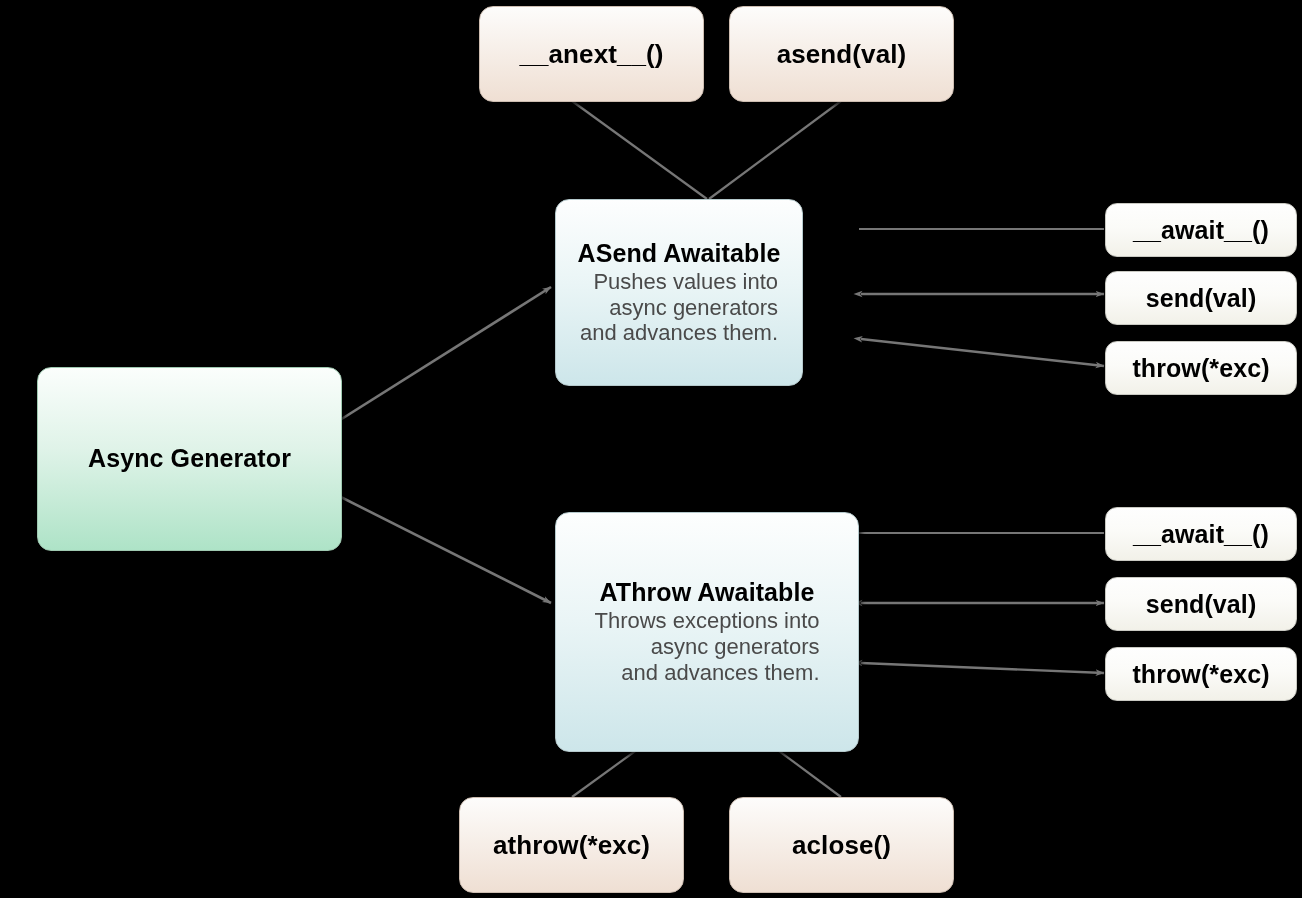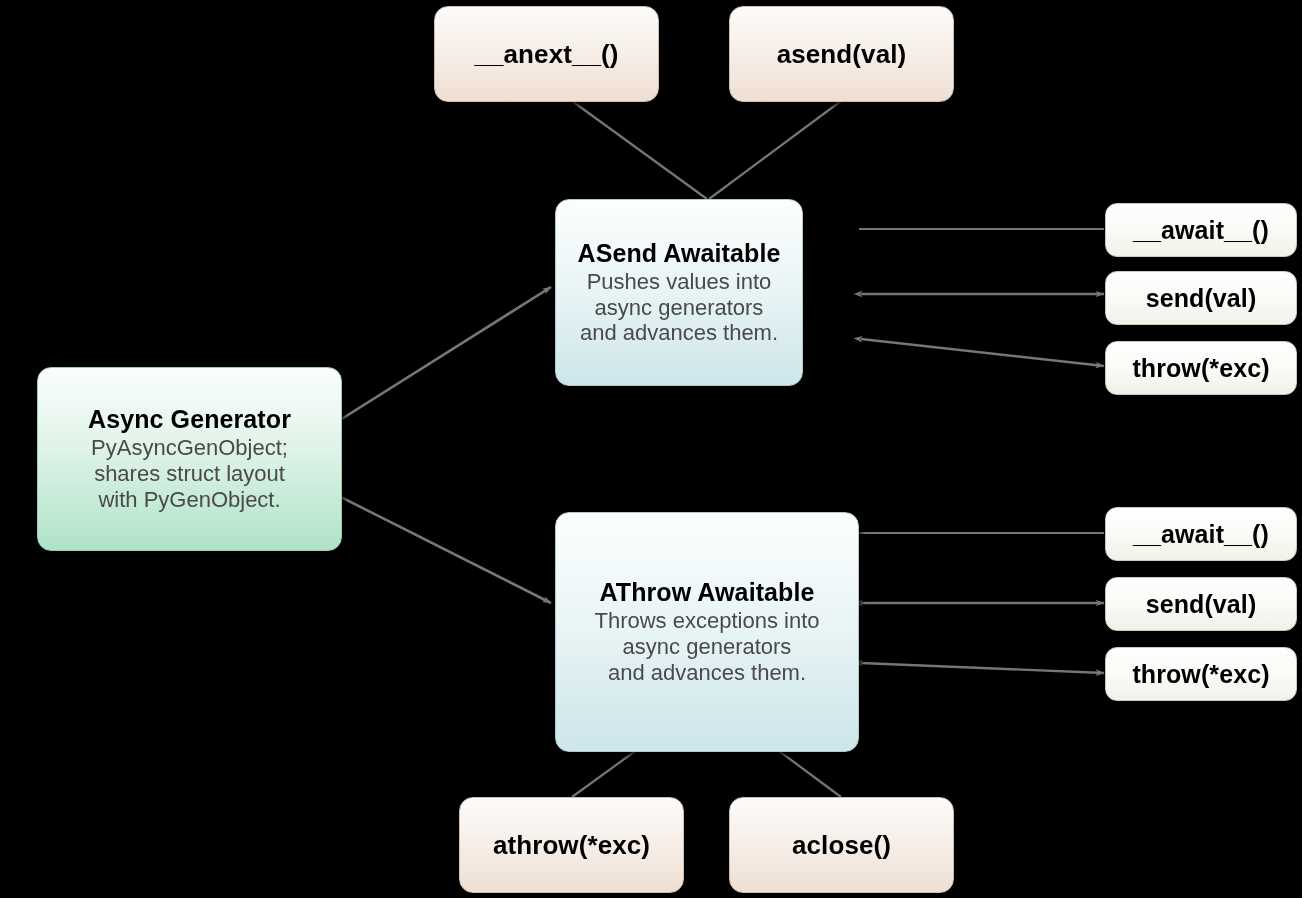--- a/index.html
+++ b/index.html
@@ -37,20 +37,21 @@
     z-index: 2;
   }
   .node .title {
     font-weight: bold;
     color: #000000;
     letter-spacing: 0.1px;
   }
   .node .desc {
     color: #4a4a4a;
     line-height: 1.18;
+    text-align: right;
   }
 
   
   .leaf {
     background: linear-gradient(to bottom, #fdfcfb 0%, #f7f0ea 42%, #efdfd3 100%);
     border: 1px solid #cdbdb1;
   }
   .leaf .title { font-size: 26px; }
 
   
@@ -103,41 +104,38 @@
 
     <line x1="859" y1="229" x2="1104" y2="229" stroke="#767676" stroke-width="2.2"></line>
     <line x1="861" y1="294" x2="1104" y2="294" stroke="#767676" stroke-width="2.4" marker-start="url(#ah-start)" marker-end="url(#ah-end)"></line>
     <line x1="861" y1="339" x2="1104" y2="366" stroke="#767676" stroke-width="2.4" marker-start="url(#ah-start)" marker-end="url(#ah-end)"></line>
 
     <line x1="859" y1="533" x2="1104" y2="533" stroke="#767676" stroke-width="2.2"></line>
     <line x1="861" y1="603" x2="1104" y2="603" stroke="#767676" stroke-width="2.4" marker-start="url(#ah-start)" marker-end="url(#ah-end)"></line>
     <line x1="861" y1="663" x2="1104" y2="673" stroke="#767676" stroke-width="2.4" marker-start="url(#ah-start)" marker-end="url(#ah-end)"></line>
   </svg>
 
-  <div class="node leaf" style="left:434px; top:6px; width:225px; height:96px;">
+  <div class="node leaf" style="left:479px; top:6px; width:225px; height:96px;">
     <div class="title">__anext__()</div>
   </div>
 
   <div class="node leaf" style="left:729px; top:6px; width:225px; height:96px;text-align:right;">
     <div class="title">asend(val)</div>
   </div>
 
   <div class="node leaf" style="left:459px; top:797px; width:225px; height:96px;">
     <div class="title">athrow(*exc)</div>
   </div>
 
   <div class="node leaf" style="left:729px; top:797px; width:225px; height:96px;">
     <div class="title">aclose()</div>
   </div>
 
   <div class="node root" style="left:5px; top:367px; width:305px; height:184px;margin-left:32px;">
     <div class="title">Async Generator</div>
-    <div class="desc" style="white-space:pre-line;">PyAsyncGenObject;
-shares struct layout
-with PyGenObject.</div>
   </div>
 
   <div class="node awaitable" style="left:555px; top:199px; width:248px; height:187px;">
     <div class="title">ASend Awaitable</div>
     <div class="desc" style="white-space:pre-line;">Pushes values into
 async generators
 and advances them.</div>
   </div>
 
   <div class="node awaitable" style="left:555px; top:512px; width:304px; height:240px;">

